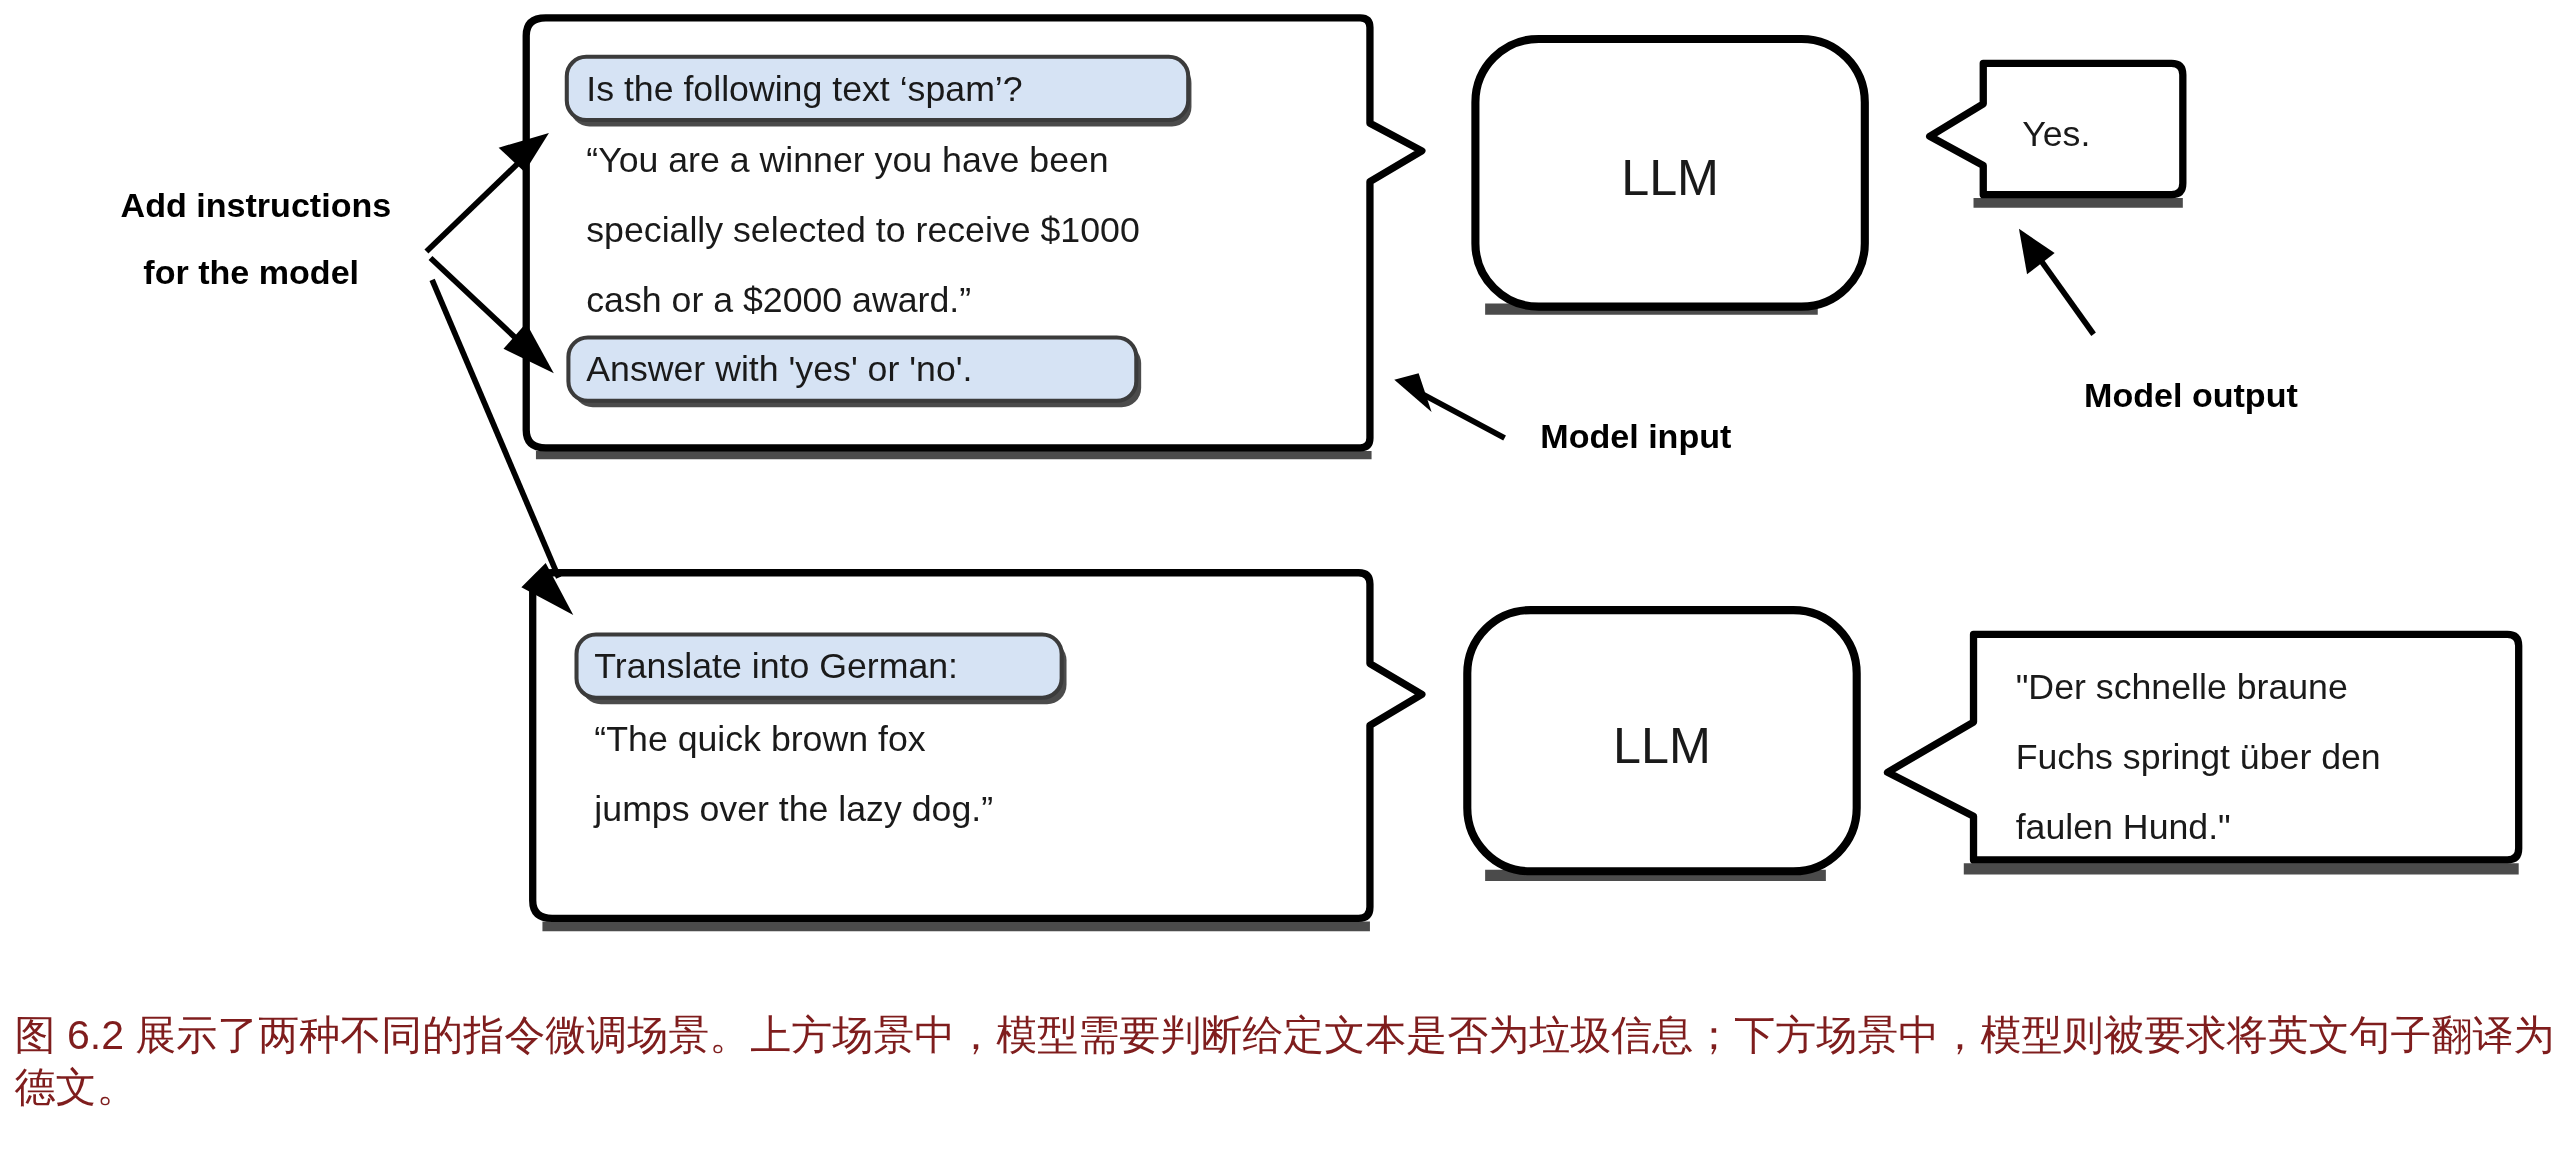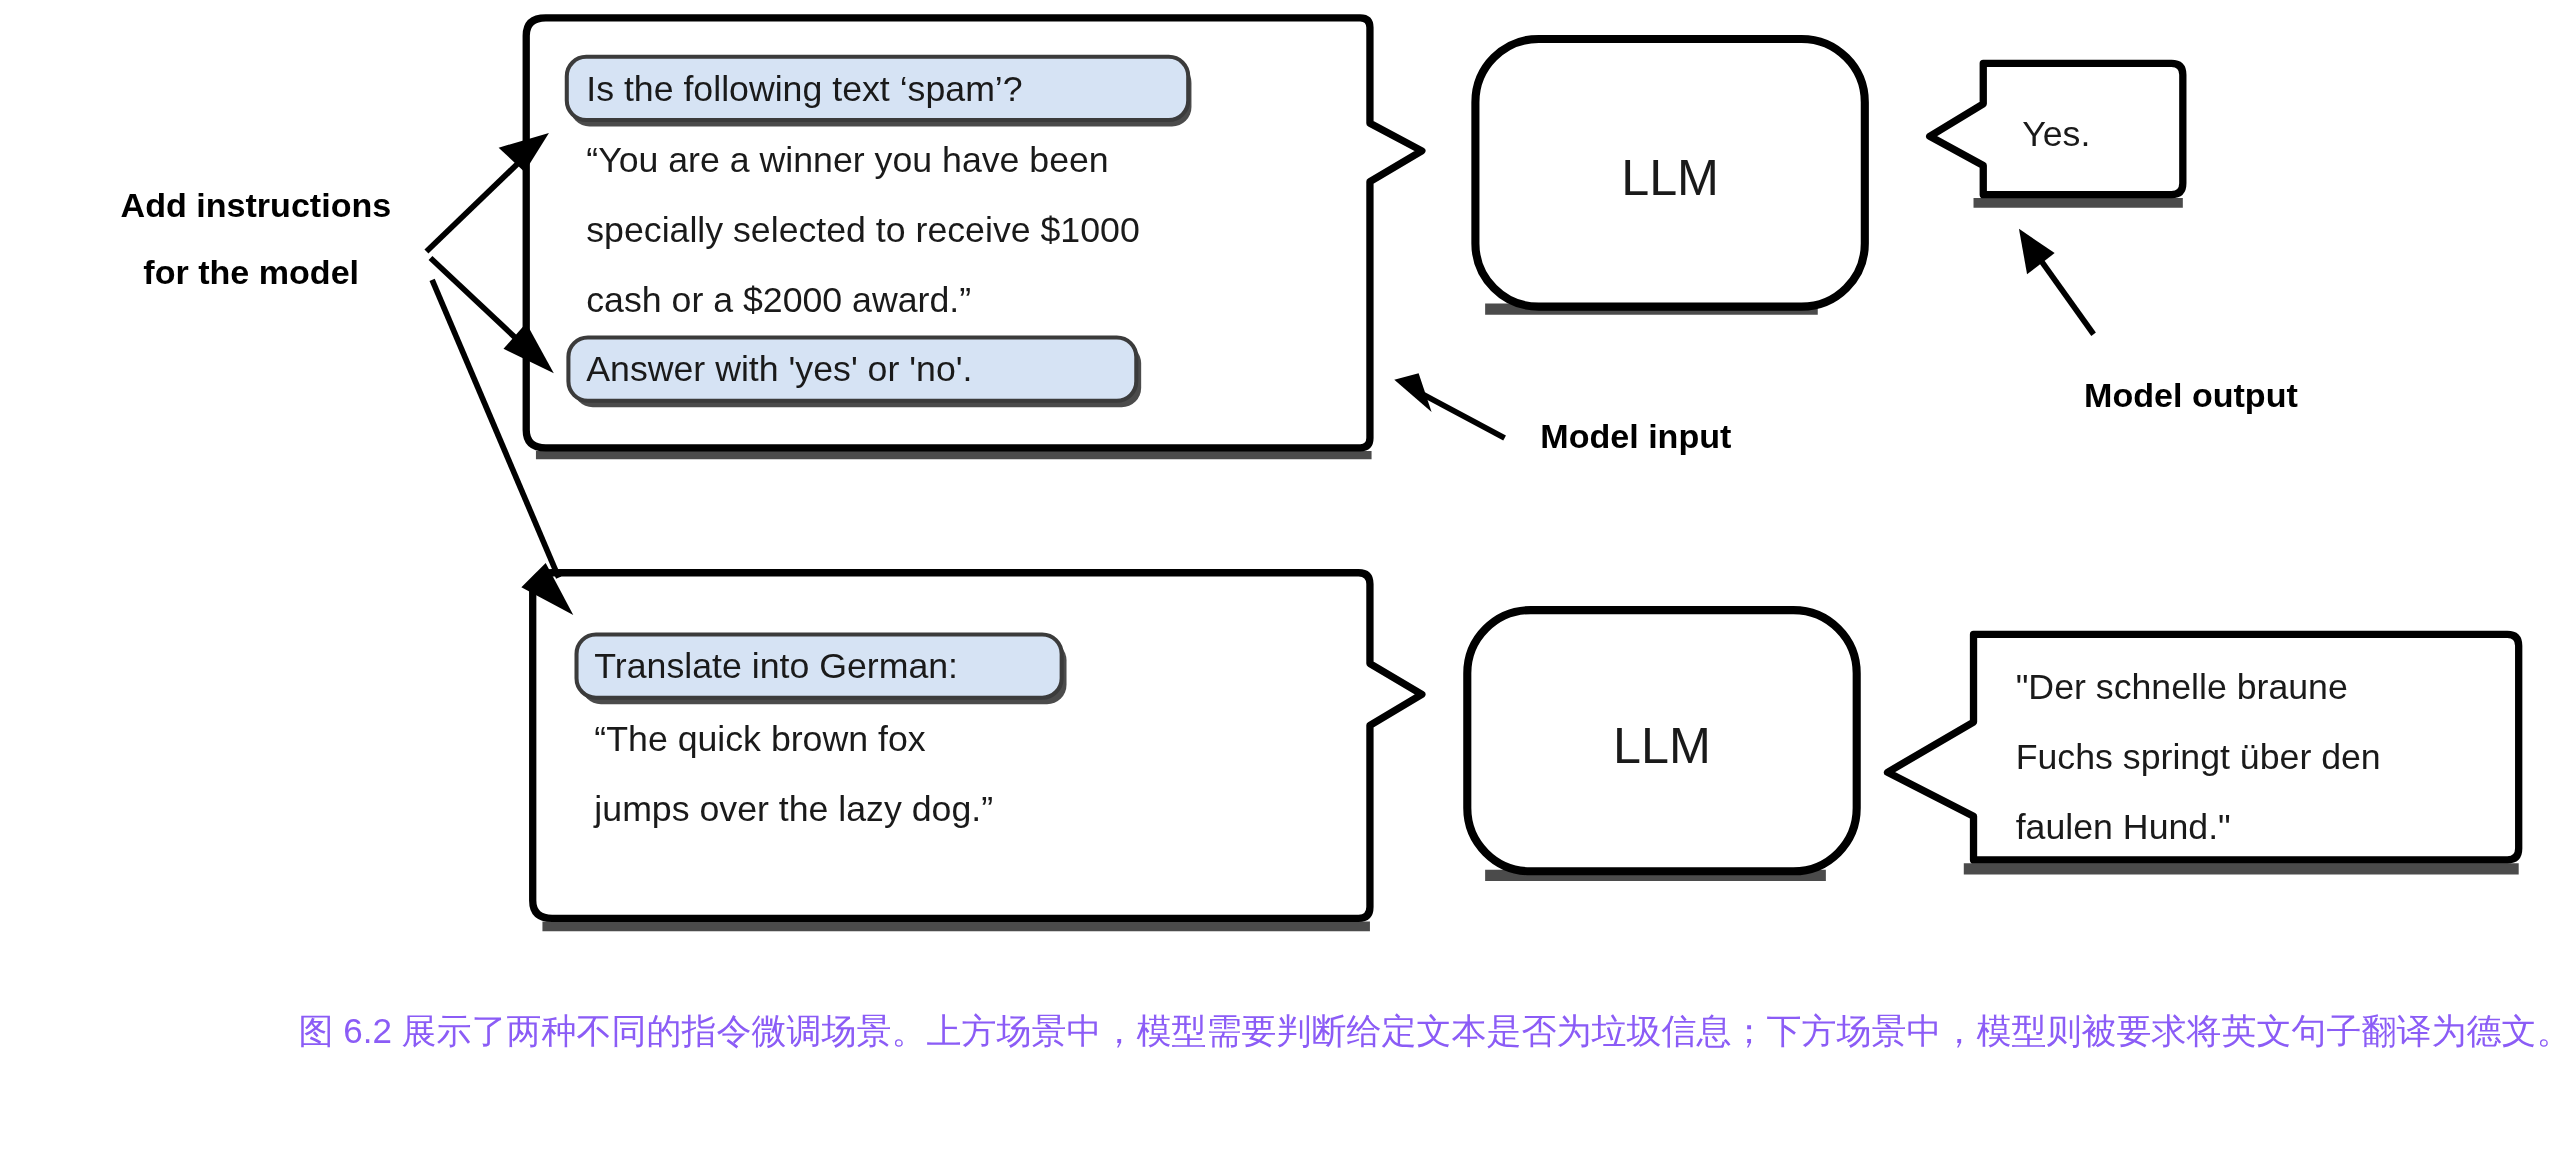--- a/index.html
+++ b/index.html
@@ -95,26 +95,25 @@
     font-weight: bold;
     fill: #000000;
     text-anchor: middle;
   }
   #caption {
     position: absolute;
     left: 14.6px;
     top: 1009px;
     width: 2557px;
     font-family: "Liberation Sans", sans-serif;
-    font-size: 35px;
+    font-size: 41px;
     line-height: 1.28;
-    color: #8b5cf6;
+    color: #7f1d1d;
     letter-spacing: 0px;
     white-space: pre-wrap;
-    text-align: right;
   }
 </style>
 </head>
 <body>
 
 <div id="page">
 
   <svg id="diagram" viewBox="0 0 3174 1420">
 
     <g>

